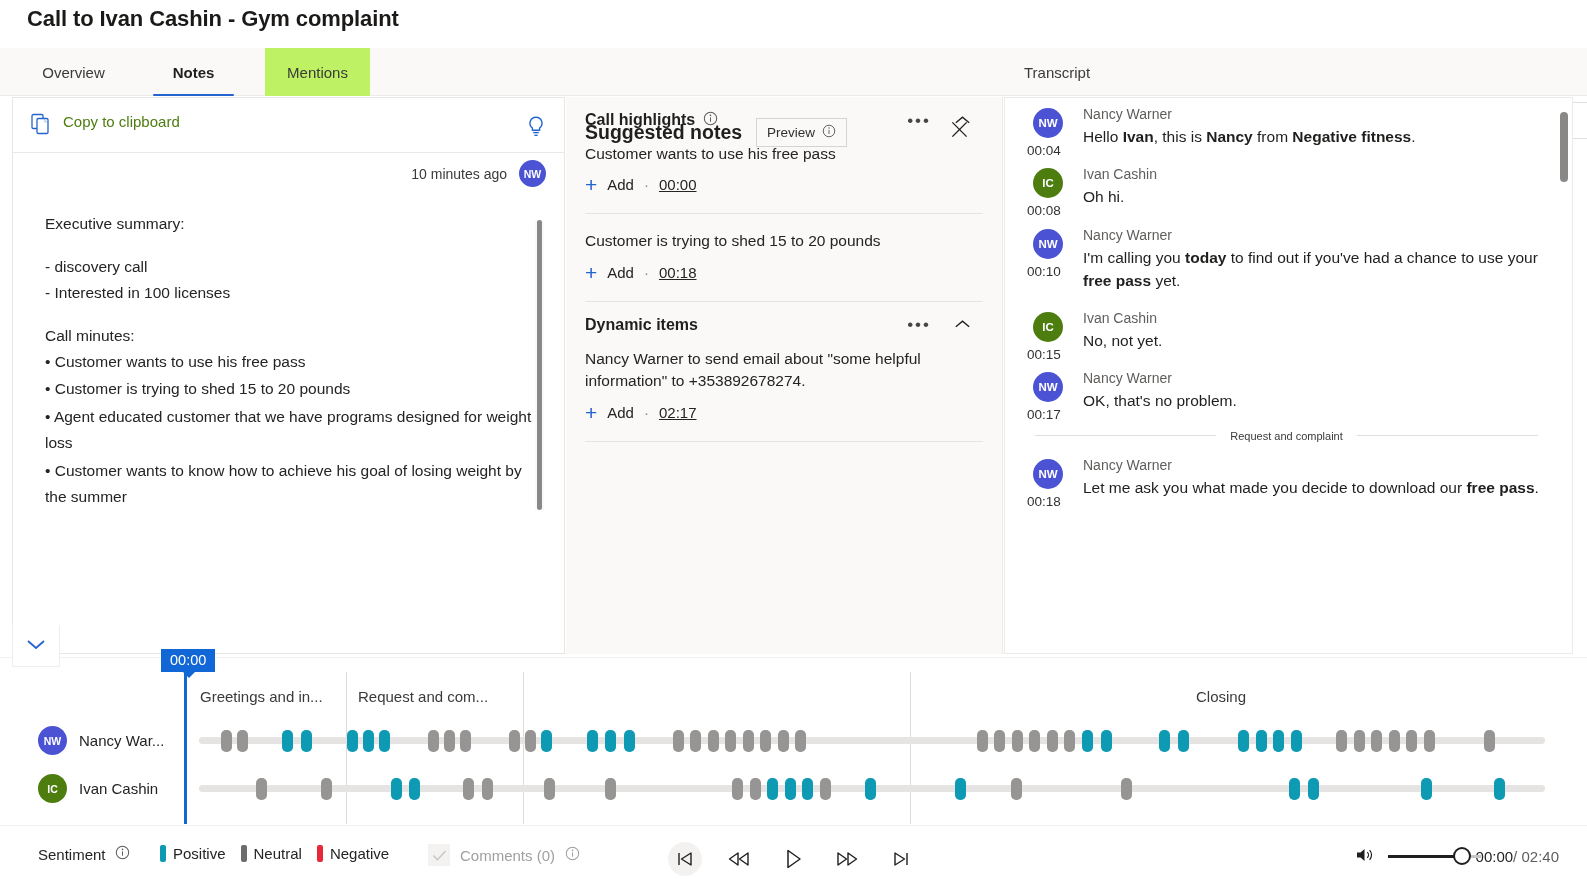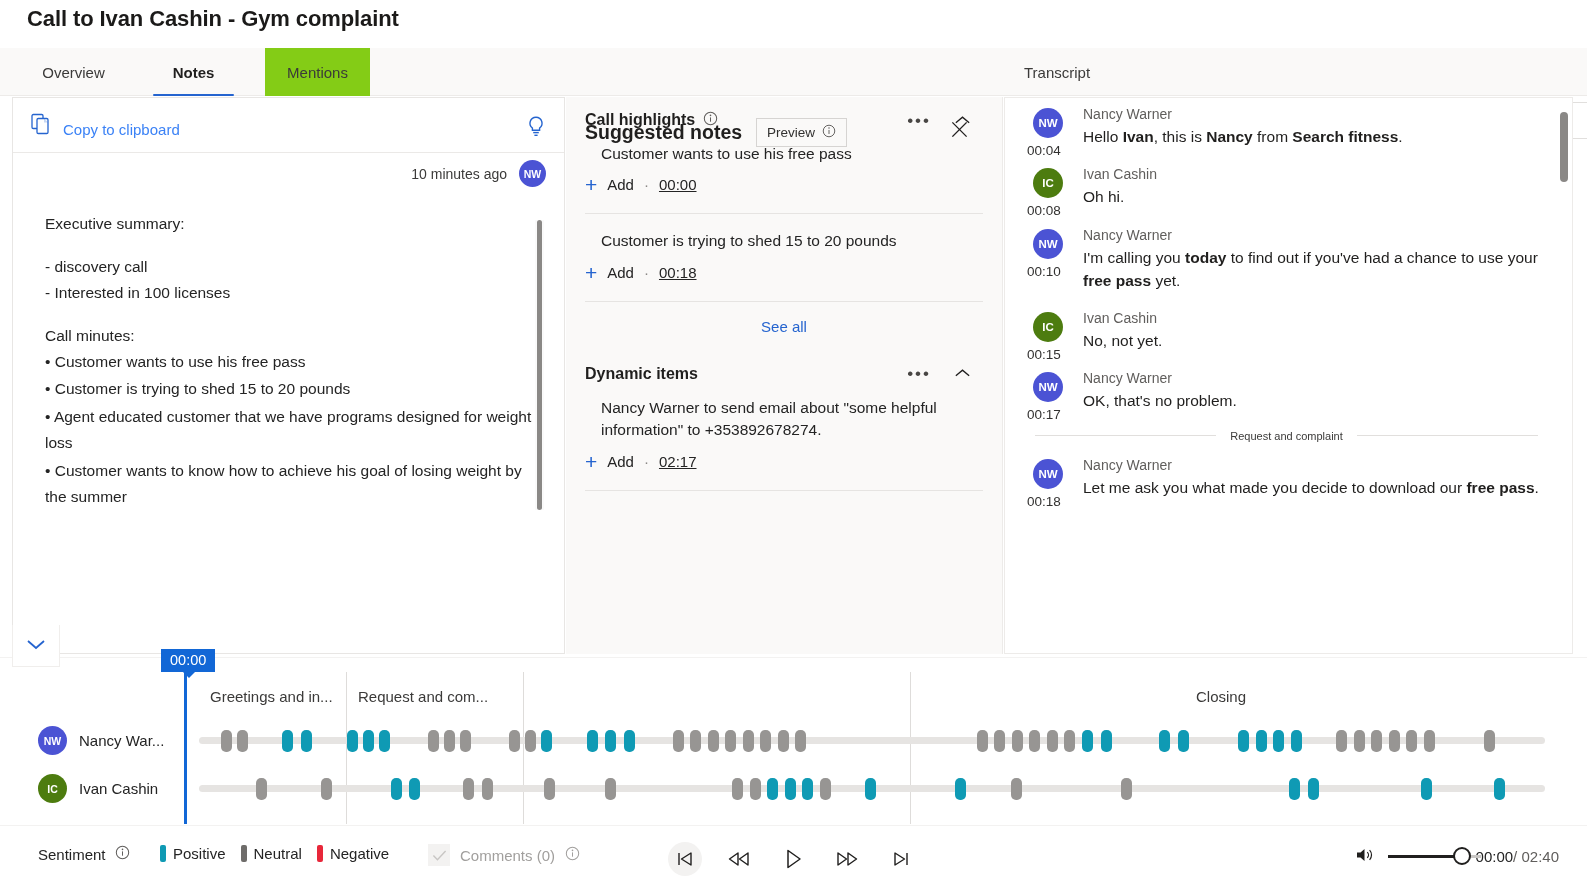--- a/index.html
+++ b/index.html
@@ -32,42 +32,42 @@
     font-size:15px; color:#3b3a39; cursor:pointer;
     padding:0 14px;
   }
   .tab.active { color:#201f1e; font-weight:600; }
   .tab.active:after {
     content:""; position:absolute; left:8px; right:8px; bottom:0;
     height:2.5px; background:#2564cf; border-radius:2px;
   }
   #tab-overview { left:26px; width:95px; }
   #tab-notes { left:145px; width:97px; }
-  #tab-mentions { left:265px; width:105px; background:#84cc16; }
+  #tab-mentions { left:265px; width:105px; background:#bef264; }
   #tab-blank { left:394px; width:79px; height:22px; top:59px; background:#ffffff; }
   #tab-transcript { left:1008px; width:98px; }
 
   .searchbox {
     position:absolute; left:1174px; top:54px; width:430px; height:37px;
     background:#fff; border:1px solid #e1dfdd;
     display:flex; align-items:center; padding-left:14px; gap:10px;
   }
   .searchbox .ph { color:#605e5c; font-size:15px; }
 
   
   .notes-panel {
     position:absolute; left:12px; top:97px; width:553px; height:557px;
     background:#fff; border:1px solid #e8e6e4;
   }
   .notes-toolbar {
     position:absolute; left:0; top:0; width:551px; height:55px;
     border-bottom:1px solid #ebe9e7;
     display:flex; align-items:center; padding:0 18px;
   }
-  .copy-btn { display:flex; align-items:flex-end; gap:12px; cursor:pointer; font-size:15px; color:#3b82f6; }
+  .copy-btn { display:flex; align-items:flex-start; gap:12px; cursor:pointer; font-size:15px; color:#4d7c0f; }
   .bulb { position:absolute; right:18px; top:17px; cursor:pointer; }
 
   .notes-meta {
     position:absolute; right:18px; top:62px;
     display:flex; align-items:center; gap:12px;
     font-size:14px; color:#3b3a39;
   }
   .avatar {
     border-radius:50%; display:flex; align-items:center; justify-content:center;
     color:#fff; font-weight:700; flex:none;
@@ -116,21 +116,21 @@
   .sec-head {
     display:flex; align-items:center; padding:0 32px 0 19px; height:46px;
     position:relative;
   }
   .sec-title { font-size:16px; font-weight:700; color:#201f1e; }
   .sec-info { margin-left:8px; }
   .sec-actions { position:absolute; right:30px; display:flex; align-items:center; gap:22px; }
   .dots { letter-spacing:2px; color:#484644; font-size:17px; cursor:pointer; line-height:1; }
 
   .sugg-item { padding:0 28px 0 19px; }
-  .sugg-item .txt { font-size:15.5px; line-height:1.45; color:#242424;margin-left:16px; }
+  .sugg-item .txt { font-size:15.5px; line-height:1.45; color:#242424; }
   .addrow { display:flex; align-items:center; gap:10px; margin-top:9px; font-size:15px; }
   .addrow .plus { color:#2564cf; font-size:21px; line-height:1; font-weight:300; }
   .addrow .add { color:#242424; cursor:pointer; }
   .addrow .dot { color:#8a8886; }
   .addrow .ts { color:#242424; text-decoration:underline; cursor:pointer; }
   .rule { height:1px; background:#e6e4e2; margin:18px 19px 0 19px; }
   .seeall { text-align:center; color:#2564cf; font-size:15px; padding:16px 0; cursor:pointer; }
 
   
   .trans-panel {
@@ -340,21 +340,20 @@
     <div class="sugg-item" style="margin-top:16px;">
       <div class="txt">Customer is trying to shed 15 to 20 pounds</div>
       <div class="addrow">
         <span class="plus">+</span>
         <span class="add">Add</span>
         <span class="dot">·</span>
         <span class="ts">00:18</span>
       </div>
     </div>
     <div class="rule"></div>
-    <div class="seeall">See all</div>
 
     <div class="sec-head">
       <span class="sec-title">Dynamic items</span>
       <span class="sec-actions">
         <span class="dots">•••</span>
         <span>
           <svg width="19" height="12" viewBox="0 0 20 12">
               <polyline points="3,9 10,3 17,9" fill="none" stroke="#201f1e" stroke-width="1.4"></polyline>
             </svg>
         </span>
@@ -371,21 +370,21 @@
     </div>
     <div class="rule"></div>
   </div>
 
   <div class="trans-panel">
     <div id="transcript-list">
         <div class="tline">
           <span class="avatar tav av-nw">NW</span>
           <div class="tname">Nancy Warner</div>
           <div class="ttime">00:04</div>
-          <div class="ttext"><span>Hello </span><b>Ivan</b><span>, this is </span><b>Nancy</b><span> from </span><b>Search fitness</b><span>.</span></div>
+          <div class="ttext"><span>Hello </span><b>Ivan</b><span>, this is </span><b>Nancy</b><span> from </span><b>Negative fitness</b><span>.</span></div>
         </div>
         <div class="tline">
           <span class="avatar tav av-ic">IC</span>
           <div class="tname">Ivan Cashin</div>
           <div class="ttime">00:08</div>
           <div class="ttext"><span>Oh hi.</span></div>
         </div>
         <div class="tline">
           <span class="avatar tav av-nw">NW</span>
           <div class="tname">Nancy Warner</div>
@@ -417,21 +416,21 @@
         </div>
       </div>
     <div class="trans-scroll"></div>
   </div>
 
   <div class="timeline">
     <div class="seg-div" style="left:346px;"></div>
     <div class="seg-div" style="left:523px;"></div>
     <div class="seg-div" style="left:910px;"></div>
 
-    <div class="seg-label" style="left:210px;">Greetings and in...</div>
+    <div class="seg-label" style="left:200px;">Greetings and in...</div>
     <div class="seg-label" style="left:358px;">Request and com...</div>
     <div class="seg-label" style="left:1196px;">Closing</div>
 
     <div class="playhead" style="left:184px;">
       <div class="playhead-chip">00:00</div>
     </div>
 
     <div class="lane-name" style="left:38px; top:68px;">
       <span class="avatar av-nw" style="width:29px;height:29px;font-size:10.5px;">NW</span>
       <span>Nancy War...</span>

